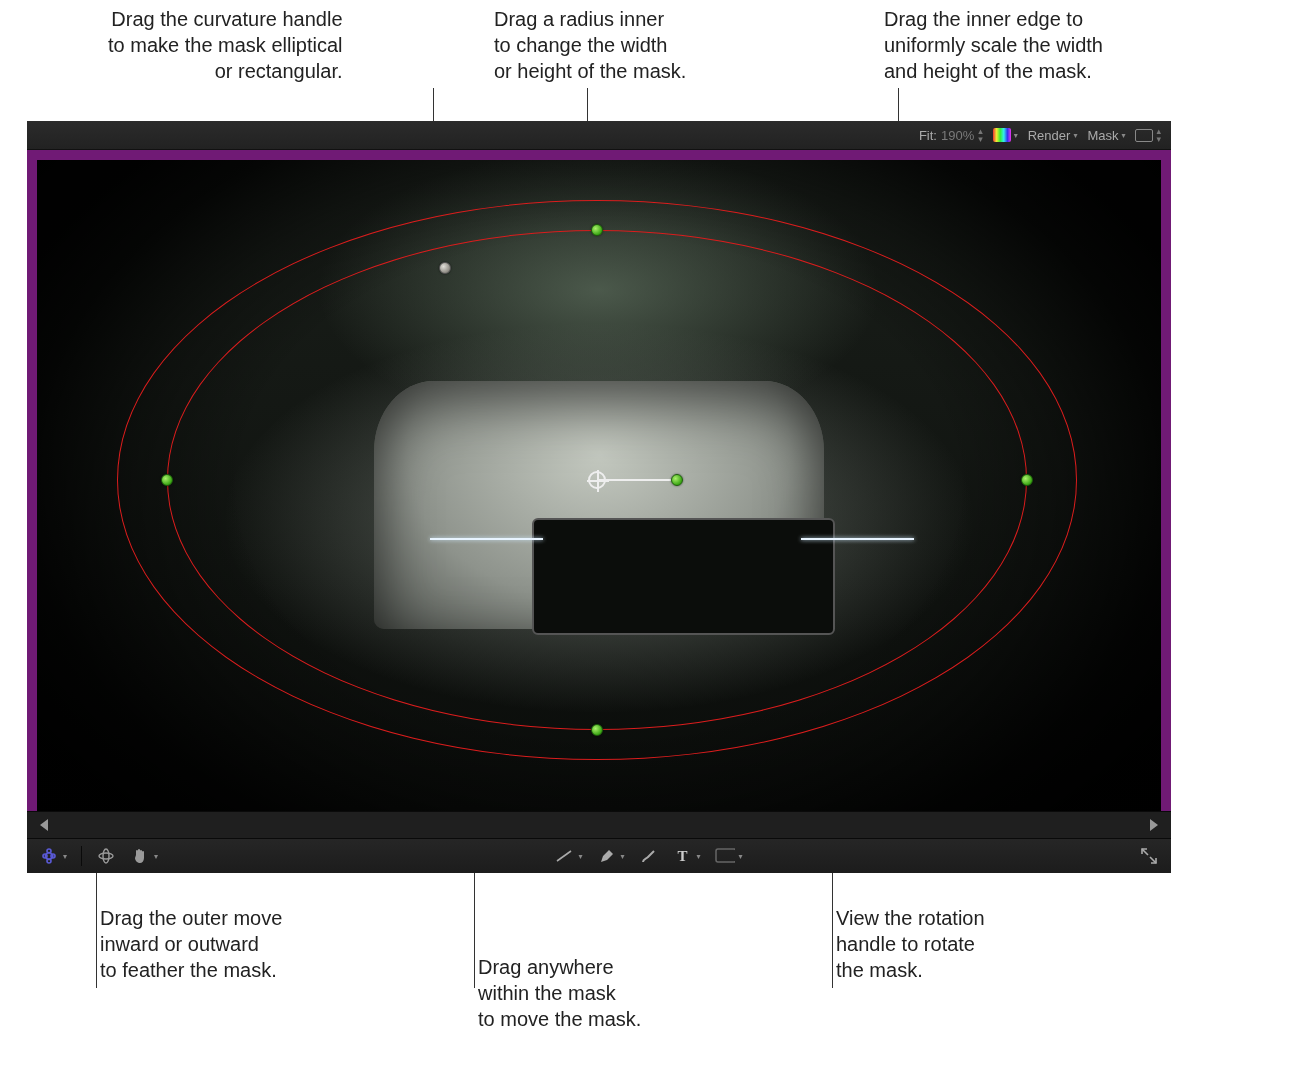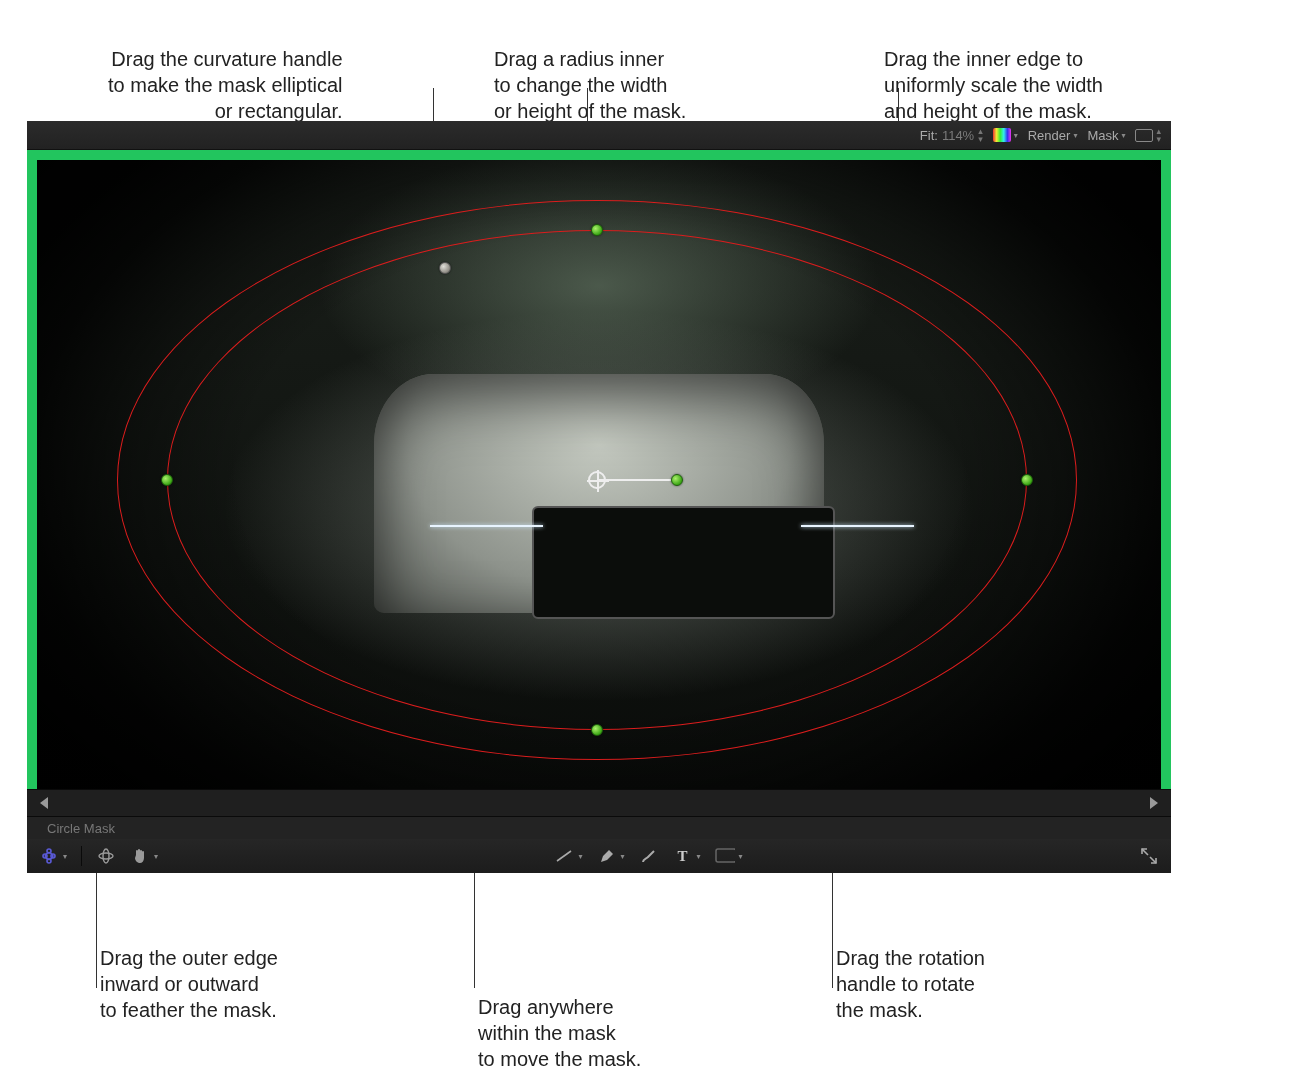--- a/index.html
+++ b/index.html
@@ -1,23 +1,23 @@
 <!DOCTYPE html>
 <html><head>
 <meta charset="utf-8">
 <style>
   * { margin:0; padding:0; box-sizing:border-box; font-family:-apple-system,Helvetica,Arial,sans-serif; }
   body { background:#fff; width:1290px; height:1069px; position:relative; overflow:hidden; }
 
   
-  .callout { position:absolute; font-size:20px; line-height:26px; color:#222; white-space:pre;margin-top:40px; }
+  .callout { position:absolute; font-size:20px; line-height:26px; color:#222; white-space:pre; }
   .cline { position:absolute; background:#333; }
 
   
-  .app { position:absolute; left:27px; top:121px; width:1144px; height:752px; background:#22c55e; display:flex; flex-direction:column; }
+  .app { position:absolute; left:27px; top:121px; width:1144px; height:752px; background:#701a75; display:flex; flex-direction:column; }
 
   
   .topbar { height:29px; background:linear-gradient(#2b2b2b,#222); border-bottom:1px solid #111;
             display:flex; align-items:center; justify-content:flex-end; gap:10px; padding:0 10px;
             font-size:13px; color:#aaa; }
   .topbar .fit { display:flex; align-items:center; gap:4px; }
   .topbar .lbl { color:#aaa; }
   .topbar .val { color:#7a7a7a; }
   .topbar .upd { font-size:9px; color:#777; line-height:8px; display:flex; flex-direction:column; }
   .topbar .menu { display:flex; align-items:center; gap:3px; cursor:default; }
@@ -96,42 +96,42 @@
 <div class="callout" style="left:494px; top:6px;">Drag a radius inner
 to change the width
 or height of the mask.</div>
 <div class="cline" style="left:587px; top:88px; width:1px; height:140px;"></div>
 
 <div class="callout" style="left:884px; top:6px;">Drag the inner edge to
 uniformly scale the width
 and height of the mask.</div>
 <div class="cline" style="left:898px; top:88px; width:1px; height:228px;"></div>
 
-<div class="callout" style="left:100px; top:905px;">Drag the outer edge
+<div class="callout" style="left:100px; top:905px;">Drag the outer move
 inward or outward
 to feather the mask.</div>
 <div class="cline" style="left:96px; top:524px; width:1px; height:464px;"></div>
 <div class="cline" style="left:96px; top:905px; width:1px; height:83px;"></div>
 
 <div class="callout" style="left:478px; top:954px;">Drag anywhere
 within the mask
 to move the mask.</div>
 <div class="cline" style="left:474px; top:618px; width:1px; height:370px;"></div>
 
-<div class="callout" style="left:836px; top:905px;">Drag the rotation
+<div class="callout" style="left:836px; top:905px;">View the rotation
 handle to rotate
 the mask.</div>
 <div class="cline" style="left:832px; top:436px; width:1px; height:552px;"></div>
 
 <div class="app">
 
   <div class="topbar">
     <div class="fit">
       <span class="lbl">Fit:</span>
-      <span class="val">114%</span>
+      <span class="val">190%</span>
       <span class="upd">
           <span>▴</span>
           <span>▾</span>
         </span>
     </div>
     <div class="menu">
       <span class="swatch"></span>
       <span class="chev">▾</span>
     </div>
     <div class="menu">
@@ -180,23 +180,20 @@
           <path d="M2 0v14M3 7l8-6v12z" fill="#999"></path>
         </svg>
     </div>
     <div class="ph">
       <svg width="12" height="14">
           <path d="M10 0v14M9 7l-8-6v12z" fill="#999"></path>
         </svg>
     </div>
   </div>
 
-  <div class="toolname">
-    <span>Circle Mask</span>
-  </div>
 
   <div class="btmbar">
     <div class="grp">
       <span class="ic">
         <svg width="20" height="20">
             <g fill="none" stroke="#5A5AD6" stroke-width="1.6">
           <circle cx="6" cy="10" r="2"></circle>
               <circle cx="14" cy="10" r="2"></circle>
           <circle cx="10" cy="5" r="2"></circle>
               <circle cx="10" cy="15" r="2"></circle>

